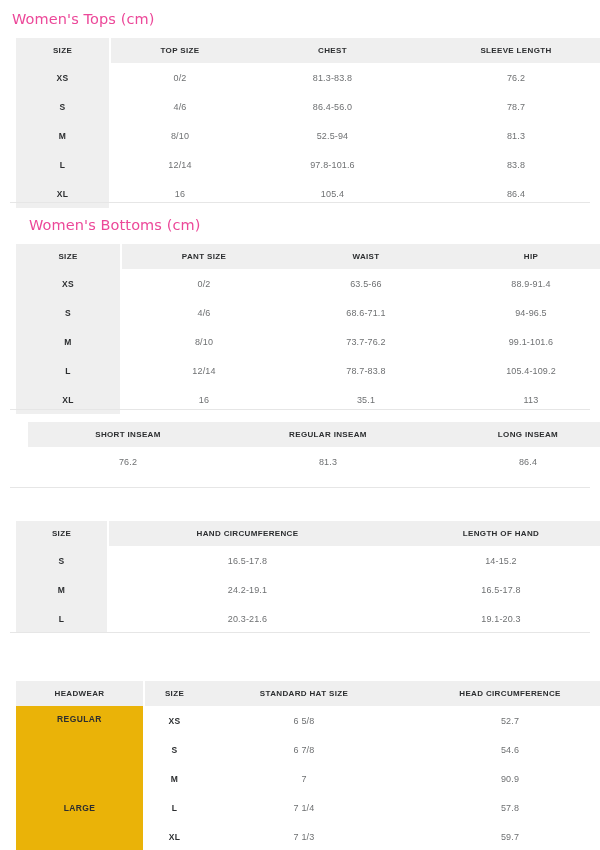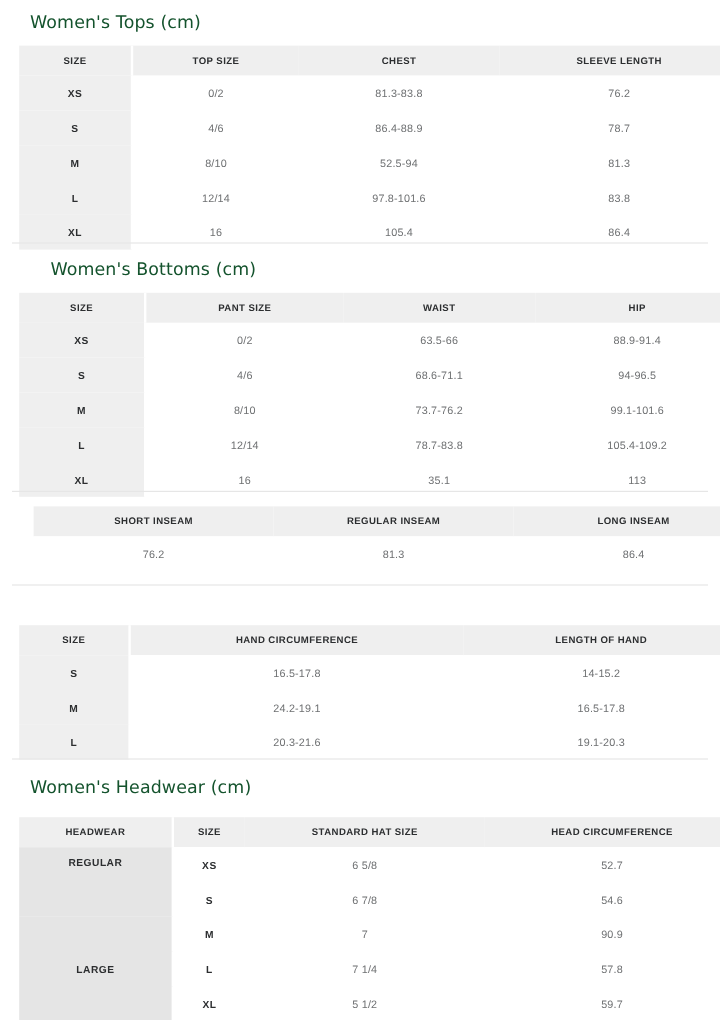--- a/index.html
+++ b/index.html
@@ -20,26 +20,25 @@
     height: 850px;
     position: relative;
     box-sizing: border-box;
   }
 
   
   .section-title {
     font-family: "DejaVu Sans", "Liberation Sans", sans-serif;
     font-size: 14.5px;
     font-weight: 400;
-    color: #14532d;
+    color: #ec4899;
     letter-spacing: 0.1px;
     padding: 0 0 0 12px;
     line-height: 1;
     white-space: nowrap;
-    margin-left: 13px;
   }
   .title-tops      { position: absolute; left: 0; top: 12px; }
   .title-bottoms   { position: absolute; left: 0; top: 218px; padding-left: 29px; }
   .title-gloves    { position: absolute; left: 0; top: 496px; }
   .title-headwear  { position: absolute; left: 0; top: 650px; }
 
   
   table.sizetable {
     border-collapse: collapse;
     table-layout: fixed;
@@ -94,21 +93,21 @@
   }
   table.sizetable tbody td.key-plain {
     background: #ffffff;
     color: #2c2e30;
     font-size: 8.5px;
     font-weight: bold;
     letter-spacing: 0.4px;
   }
   
   table.sizetable tbody td.key-merge {
-    background: #e5e5e5;
+    background: #eab308;
     color: #2c2e30;
     font-size: 8.5px;
     font-weight: bold;
     letter-spacing: 0.4px;
     border-right: 2px solid #ffffff;
   }
 
   
   .table-rule {
     position: absolute;
@@ -158,21 +157,21 @@
     <tbody>
       <tr>
         <td class="key">XS</td>
         <td>0/2</td>
         <td>81.3-83.8</td>
         <td>76.2</td>
       </tr>
       <tr>
         <td class="key">S</td>
         <td>4/6</td>
-        <td>86.4-88.9</td>
+        <td>86.4-56.0</td>
         <td>78.7</td>
       </tr>
       <tr>
         <td class="key">M</td>
         <td>8/10</td>
         <td>52.5-94</td>
         <td>81.3</td>
       </tr>
       <tr>
         <td class="key">L</td>
@@ -292,21 +291,20 @@
       </tr>
       <tr>
         <td class="key">L</td>
         <td>20.3-21.6</td>
         <td>19.1-20.3</td>
       </tr>
     </tbody>
   </table>
   <div class="table-rule rule-gloves"></div>
 
-  <div class="section-title title-headwear">Women's Headwear (cm)</div>
 
   <table class="sizetable tbl-headwear">
     <colgroup>
       <col style="width:128px">
         <col style="width:60px">
         <col style="width:200px">
         <col style="width:212px">
     </colgroup>
     <thead>
       <tr>
@@ -334,19 +332,19 @@
         <td>7</td>
         <td>90.9</td>
       </tr>
       <tr>
         <td class="key-plain">L</td>
         <td>7 1/4</td>
         <td>57.8</td>
       </tr>
       <tr>
         <td class="key-plain">XL</td>
-        <td>5 1/2</td>
+        <td>7 1/3</td>
         <td>59.7</td>
       </tr>
     </tbody>
   </table>
 
 </div>
 
 </body></html>

